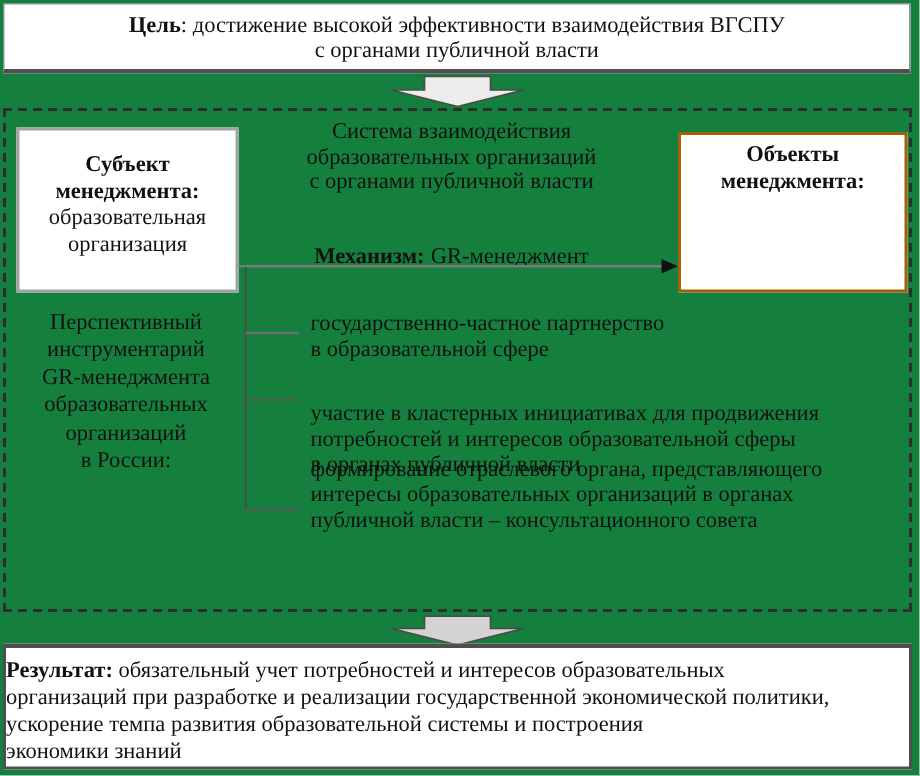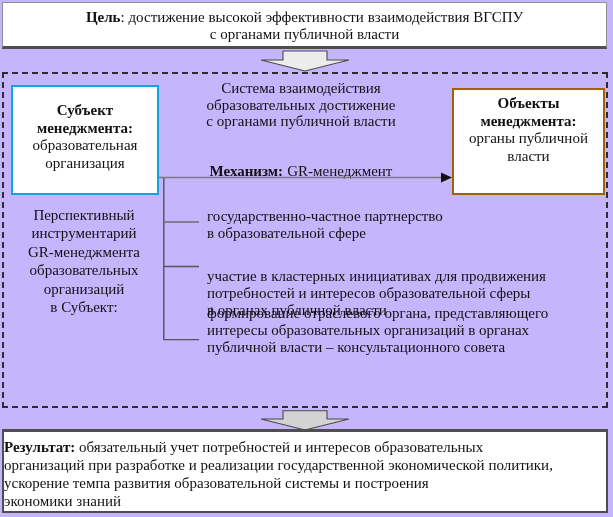--- a/index.html
+++ b/index.html
@@ -1,17 +1,17 @@
 <!DOCTYPE html>
 <html><head>
 <meta charset="utf-8">
 <style>
   html,body{margin:0;padding:0;background:#ffffff;}
   .canvas{
-    position:relative;width:613px;height:517px;background:#c4b5fd;
+    position:relative;width:613px;height:517px;background:#15803d;
     font-family:"Liberation Serif","DejaVu Serif",serif;
     font-size:15px;color:#111;overflow:hidden;
   }
   .b{font-weight:bold;}
   .pre{white-space:pre-line;}
   .abs{position:absolute;box-sizing:border-box;}
 
   .goal-box{
     left:2px;top:2px;width:605px;height:47px;
     border:1px solid #8f8f8f;border-bottom:3px solid #4f4f4f;
@@ -20,21 +20,21 @@
   .arrow-svg{position:absolute;display:block;}
   .arrow1{left:259px;top:50px;}
   .arrow2{left:259px;top:410px;}
 
   .panel{
     left:2px;top:72px;width:606px;height:336px;
     border:2px dashed #2e2e2e;background:transparent;
   }
   .subject-box{
     left:11px;top:85px;width:148px;height:110px;
-    border:2px solid #0ea5e9;background:#fff;
+    border:2px solid #a3a3a3;background:#fff;
     text-align:center;padding-top:15px;line-height:17.5px;
   }
   .objects-box{
     left:452px;top:88px;width:153px;height:107px;
     border:2px solid #a16207;background:#fff;
     text-align:center;padding-top:5px;line-height:17.5px;
   }
   .sys-heading{
     left:166px;top:80px;width:270px;text-align:center;line-height:16.5px;
   }
@@ -75,49 +75,47 @@
   <div class="abs panel"></div>
 
   <div class="abs subject-box">
     <div class="b pre">Субъект
 менеджмента:</div>
     <div class="pre">образовательная
 организация</div>
   </div>
 
   <div class="abs sys-heading pre">Система взаимодействия
-образовательных достижение
+образовательных организаций
 с органами публичной власти</div>
 
   <div class="abs mechanism">
     <span class="b">Механизм:</span><span class="mv">GR-менеджмент</span>
   </div>
 
   <div class="abs objects-box">
     <div class="b pre">Объекты
 менеджмента:</div>
-    <div class="pre">органы публичной
-власти</div>
   </div>
 
   <svg class="abs connector" width="613" height="517" viewBox="0 0 613 517">
     <line x1="159" y1="177.5" x2="442" y2="177.5" stroke="#7a7a7a" stroke-width="1.6"></line>
     <polygon points="441,172.6 452,177.5 441,182.4" fill="#111111"></polygon>
     <line x1="163.8" y1="178" x2="163.8" y2="339.6" stroke="#4a4a4a" stroke-width="1.3"></line>
     <line x1="163.8" y1="222" x2="199" y2="222" stroke="#6e6e6e" stroke-width="1.7"></line>
     <line x1="163.8" y1="266.5" x2="199" y2="266.5" stroke="#565656" stroke-width="1.4"></line>
     <line x1="163.2" y1="339.6" x2="199" y2="339.6" stroke="#565656" stroke-width="1.4"></line>
   </svg>
 
   <div class="abs tools-label pre">Перспективный
 инструментарий
 GR-менеджмента
 образовательных
 организаций
-в Субъект:</div>
+в России:</div>
 
   <div class="abs tool-item t1 pre">государственно-частное партнерство
 в образовательной сфере</div>
   <div class="abs tool-item t2 pre">участие в кластерных инициативах для продвижения
 потребностей и интересов образовательной сферы
 в органах публичной власти</div>
   <div class="abs tool-item t3 pre">формирование отраслевого органа, представляющего
 интересы образовательных организаций в органах
 публичной власти – консультационного совета</div>
 

